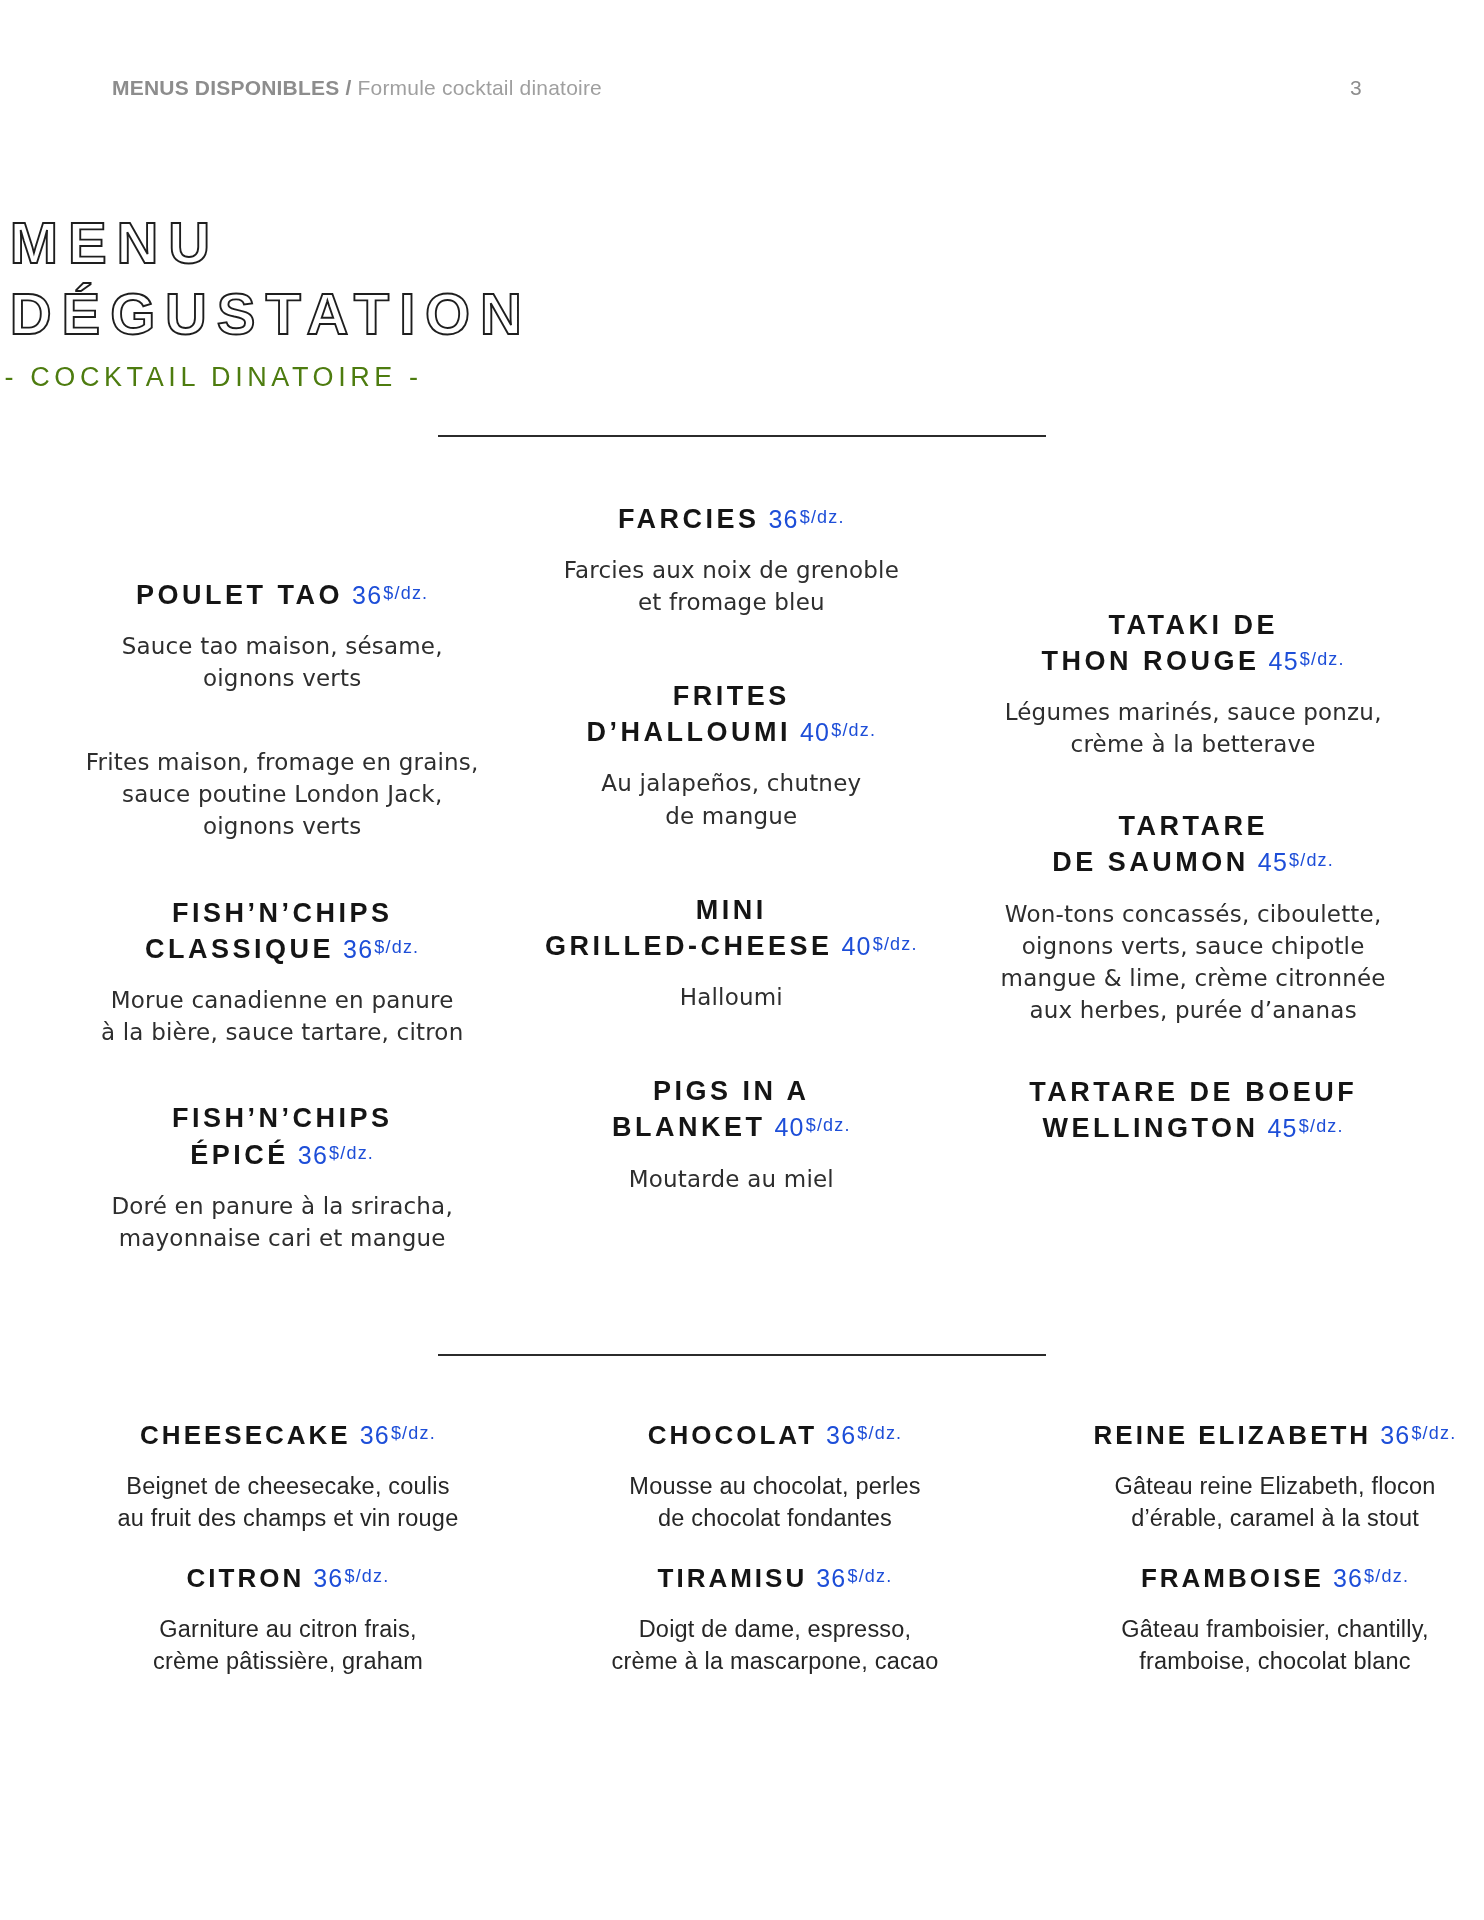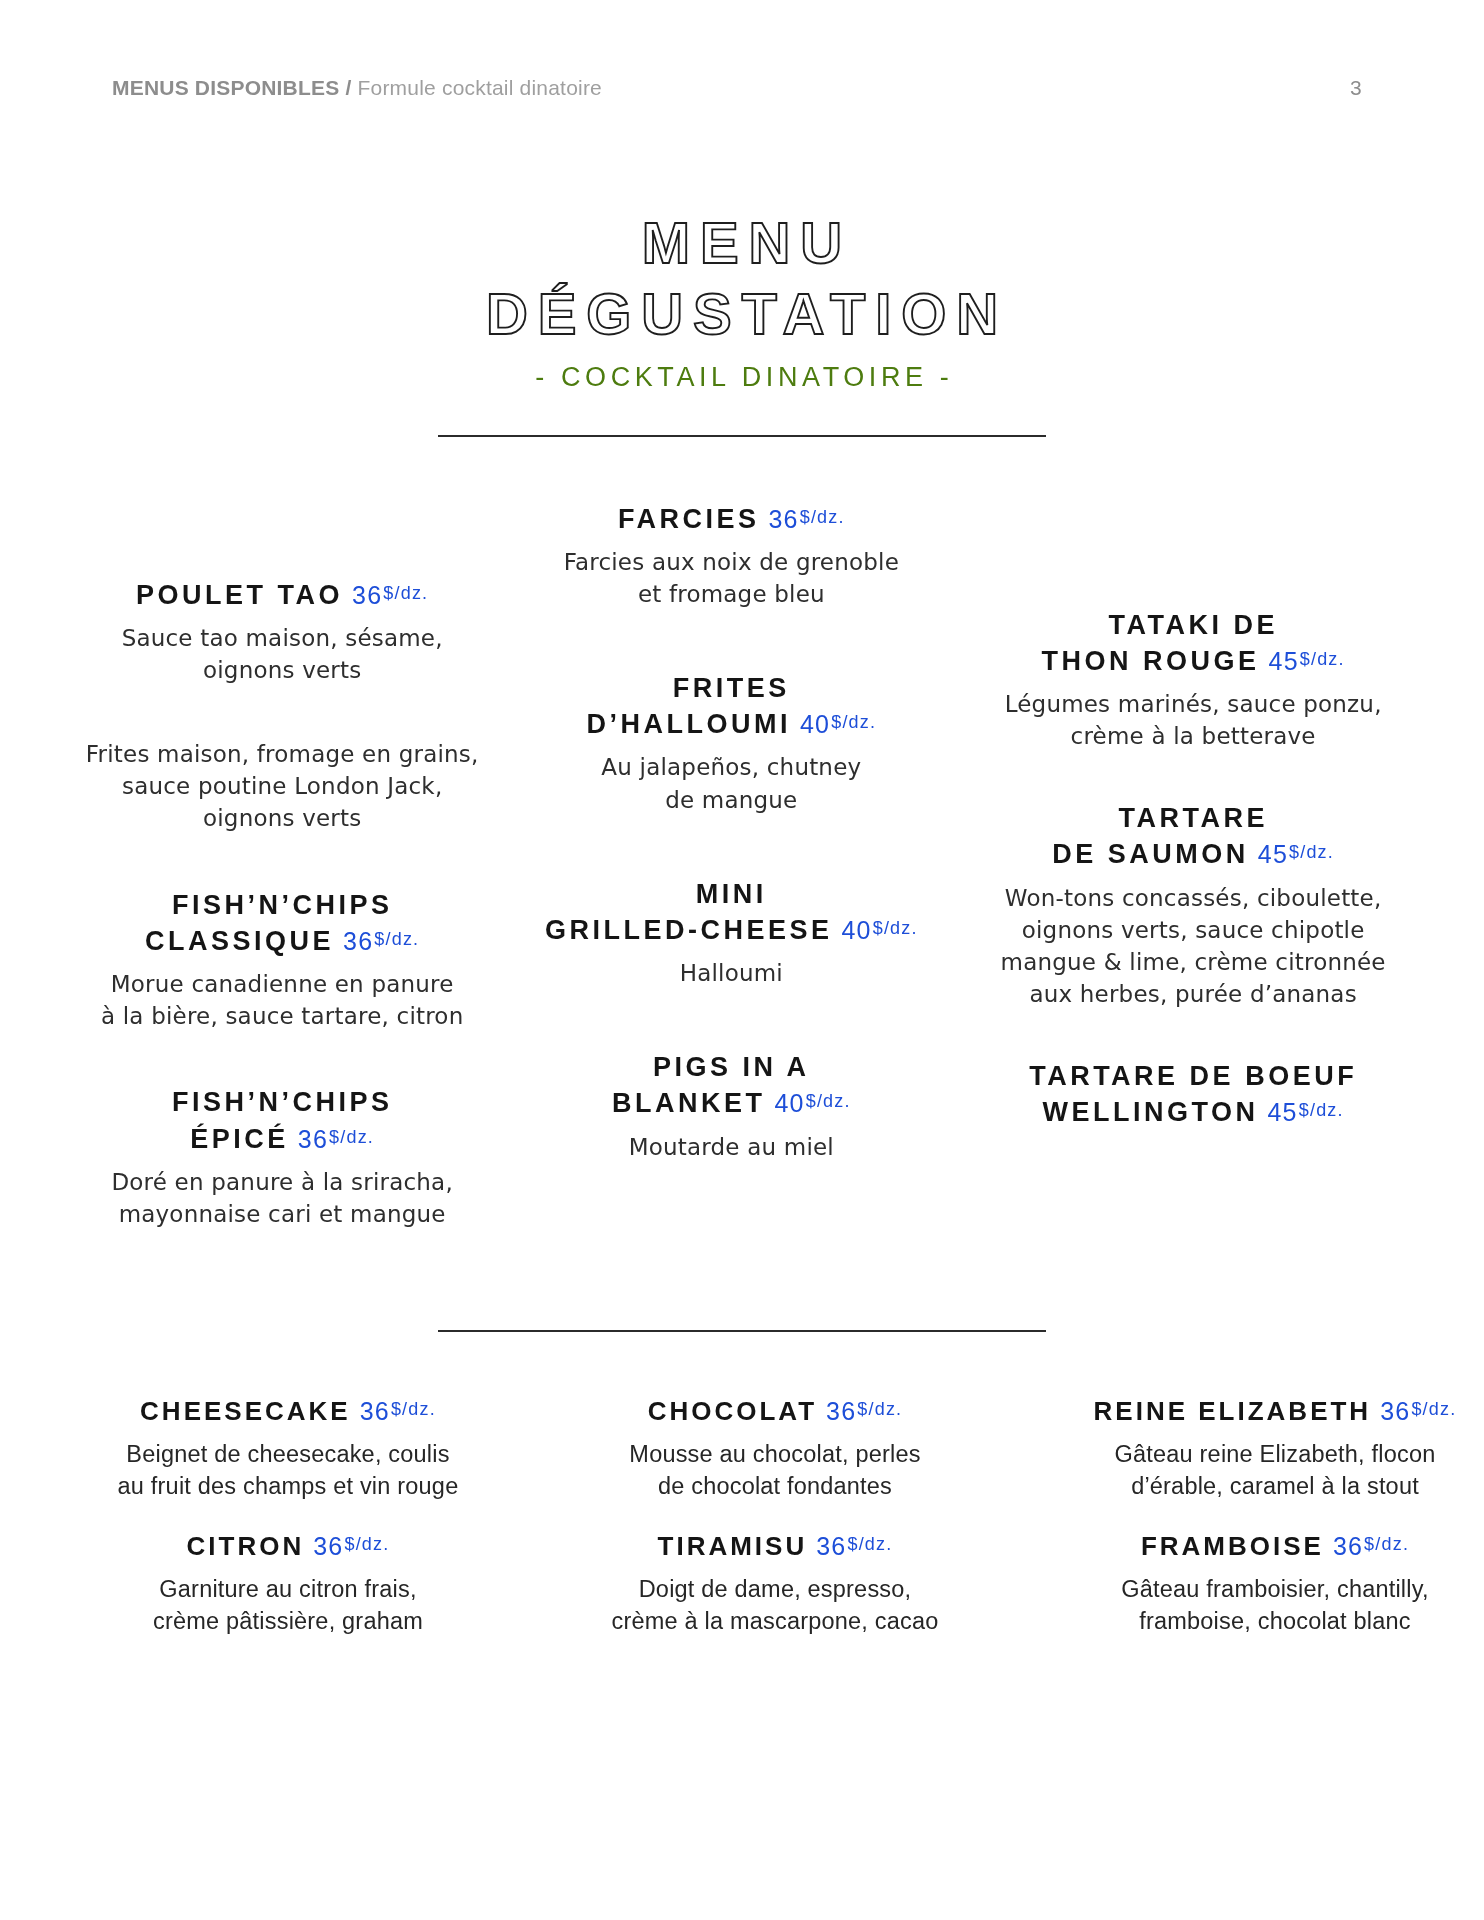--- a/index.html
+++ b/index.html
@@ -17,21 +17,21 @@
     position: absolute; top: 76px; left: 112px; right: 122px;
     display: flex; justify-content: space-between; align-items: baseline;
     font-size: 21px; color: #9b9b9b; letter-spacing: 0.2px;
   }
   .crumb-section { font-weight: 700; color: #8d8d8d; }
   .crumb-sep { font-weight: 700; color: #8d8d8d; padding: 0 6px; }
   .crumb-page { color: #9f9f9f; }
   .page-number { color: #8d8d8d; font-size: 21px; }
 
   
-  .title-block { padding-top: 208px; text-align: center; }
+  .title-block { padding-top: 208px; text-align: left; }
   .outline-line {
     font-weight: 700; font-size: 58px; line-height: 1.22;
     letter-spacing: 0.17em; text-indent: 0.17em;
     color: #ffffff;
     -webkit-text-stroke: 1.9px #1e1e1e;
     text-stroke: 1.9px #1e1e1e;
     font-family: "Liberation Sans", sans-serif;
   }
   .subtitle {
     margin-top: 12px;
@@ -62,21 +62,21 @@
     letter-spacing: 3.5px; color: #151515;
   }
   .title-line { display: block; white-space: nowrap; }
   .price {
     font-weight: 400; color: #1d4ed8; letter-spacing: 1.2px;
     margin-left: 9px; white-space: nowrap;
   }
   .price-num { font-size: 25px; }
   .price-unit { font-size: 18px; vertical-align: 5px; margin-left: 1px; }
   .item-desc {
-    margin-top: 9px;
+    margin-top: 17px;
     font-family: "DejaVu Sans", sans-serif;
     font-weight: 400; font-size: 23px; line-height: 1.4;
     color: #2e2e2e; letter-spacing: 0.2px;
     white-space: pre-line;
   }
 
   
   .section-divider { margin-top: 48px; }
   .desserts-grid {
     display: grid; grid-template-columns: 452px 470px 478px;

